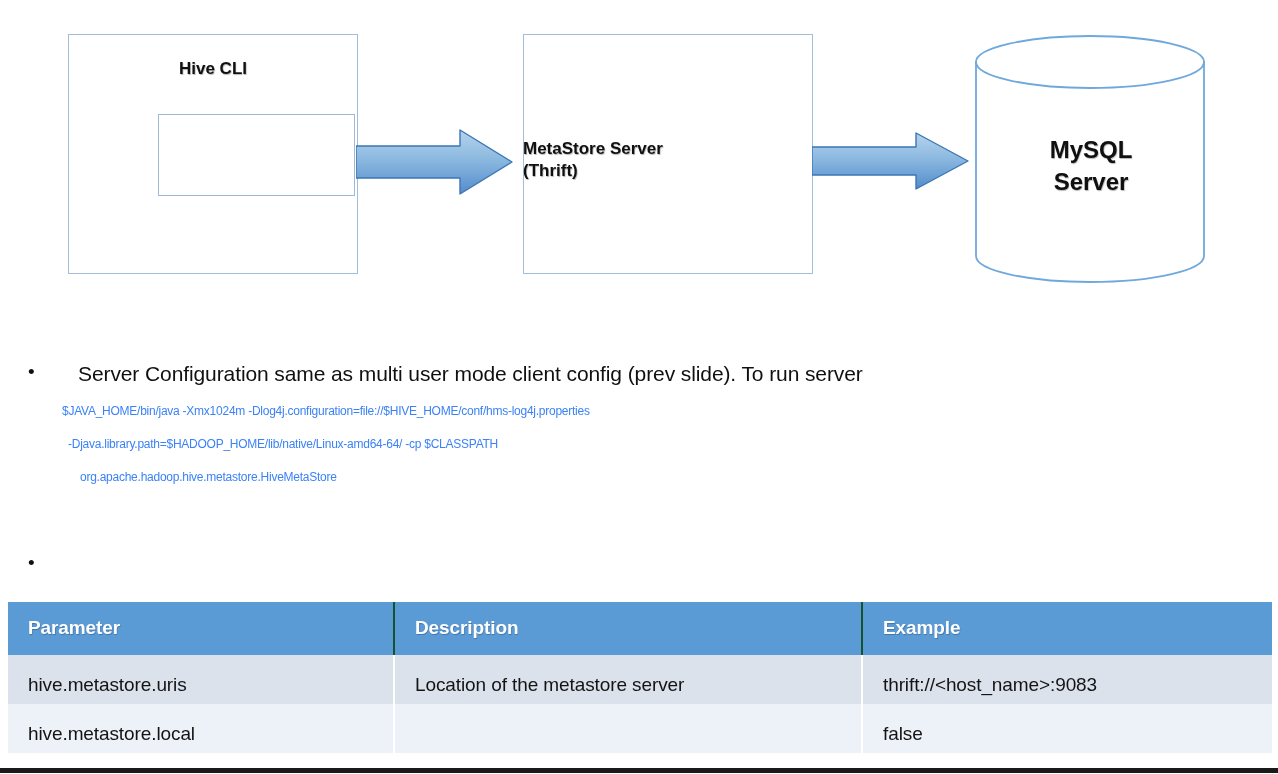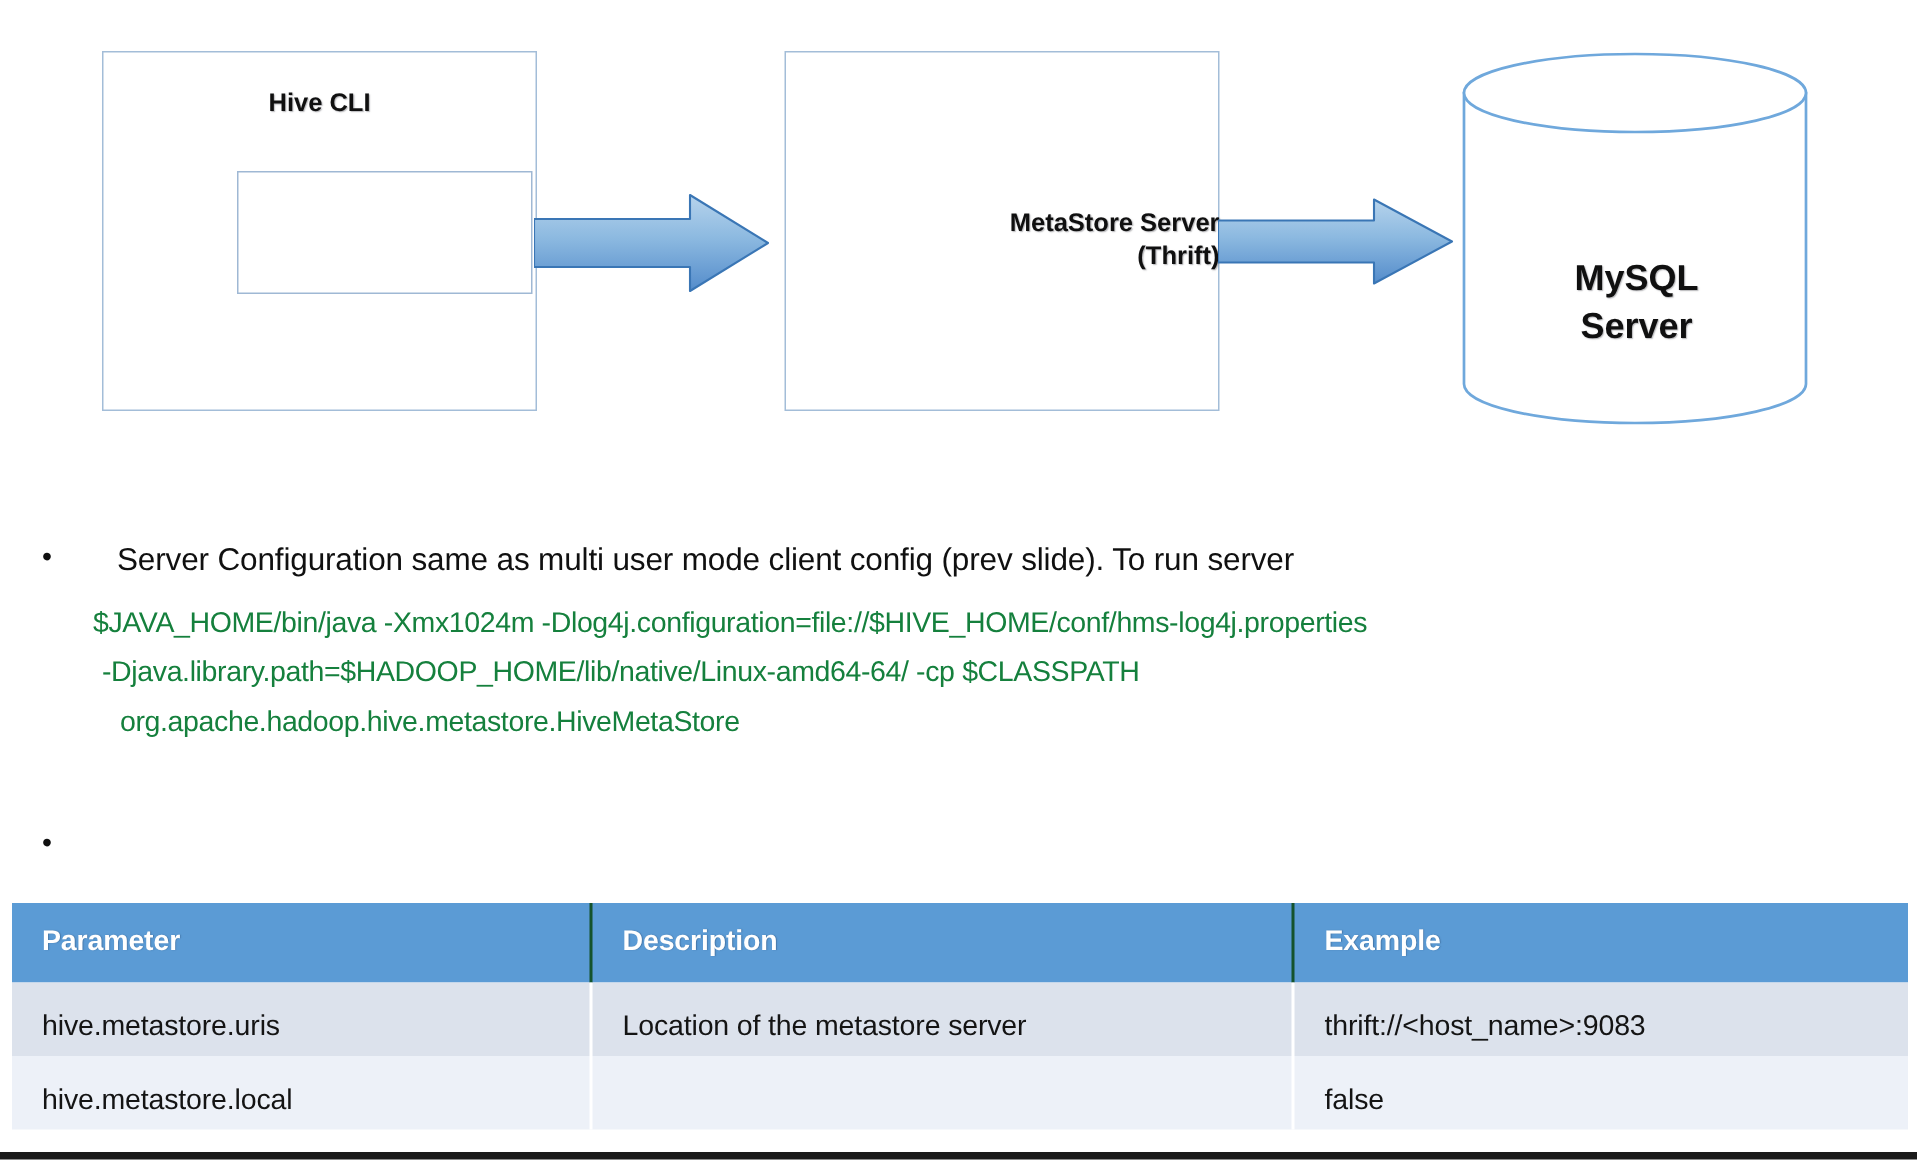--- a/index.html
+++ b/index.html
@@ -60,29 +60,28 @@
     text-align: center;
     font-size: 17px;
   }
   #meta-store-client-label {
     left: 174px; top: 127px; width: 180px;
     text-align: left;
     font-size: 17px;
   }
   #metastore-server-label {
     left: 523px; top: 138px; width: 290px;
-    text-align: right;
+    text-align: left;
     font-size: 17px;
   }
   #mysql-server-label {
     left: 985px; top: 134px; width: 212px;
     text-align: center;
     font-size: 24px;
     line-height: 1.34;
-    margin-top: 36px;
   }
 
   
   .arrow-svg { position: absolute; }
   #arrow-1 { left: 356px; top: 126px; }
   #arrow-2 { left: 812px; top: 130px; }
 
   
   #mysql-cylinder { position: absolute; left: 966px; top: 32px; }
 
@@ -109,23 +108,23 @@
     letter-spacing: -0.1px;
     white-space: nowrap;
     margin-left: 40px;
   }
 
   #bullet-server-config { left: 8px; top: 362px; }
   #bullet-client-config { left: 8px; top: 553px; }
 
   .code-line {
     position: absolute;
-    font-size: 19px;
+    font-size: 12px;
     line-height: 1.15;
-    color: #15803d;
+    color: #3b82f6;
     letter-spacing: -0.25px;
     white-space: nowrap;
   }
   #code-line-0 { left: 62px; top: 405px; }
   #code-line-1 { left: 68px; top: 438px; }
   #code-line-2 { left: 80px; top: 471px; }
 
   
   #config-table {
     position: absolute;

